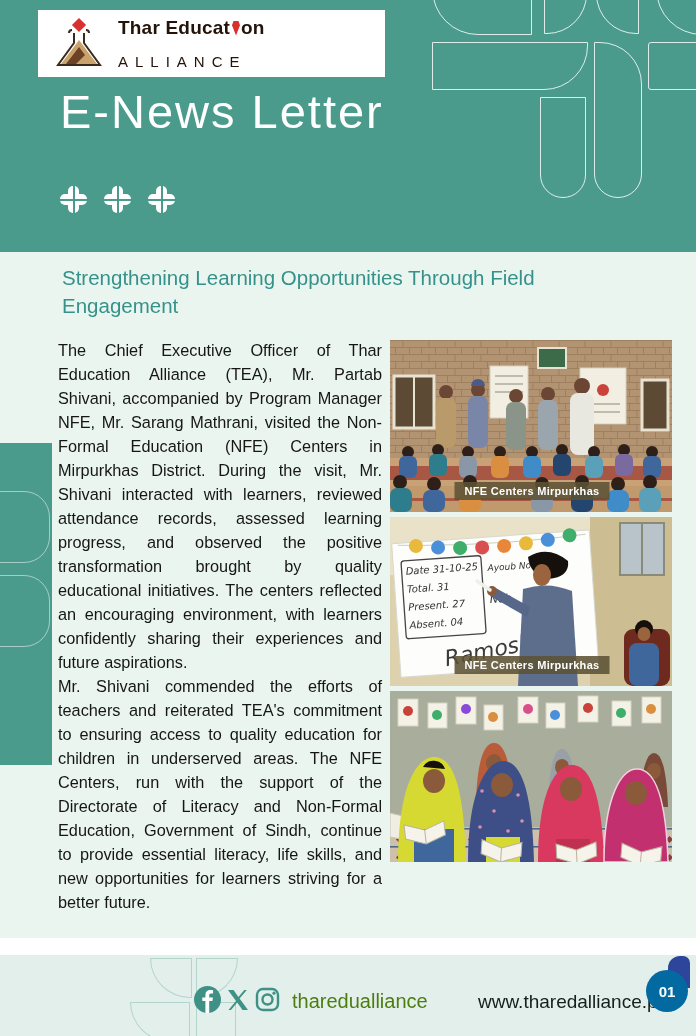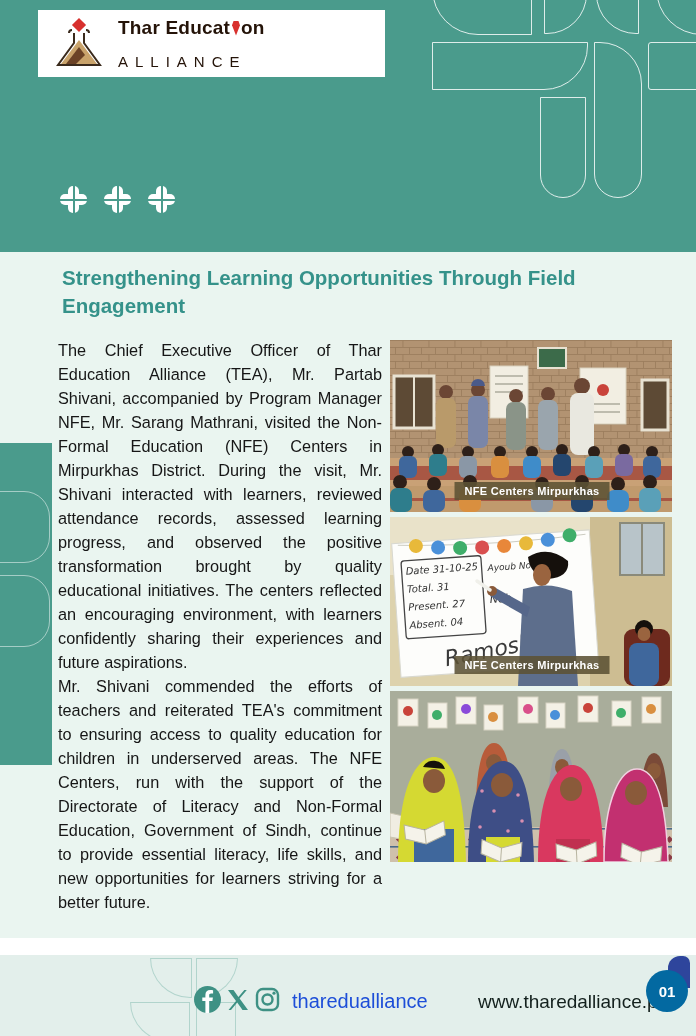--- a/index.html
+++ b/index.html
@@ -43,21 +43,21 @@
   .plus .gv { left:12.5px; top:0; width:2px; height:27px; background:#4A9B8C; }
   .plus .gh { left:0; top:12.5px; width:27px; height:2px; background:#4A9B8C; }
 
   
   .content { position:absolute; left:0; top:252px; width:696px; height:686px; background:#EAF5F0; overflow:hidden; }
   .left-band { position:absolute; left:0; top:191px; width:52px; height:322px; background:#4A9B8C; overflow:hidden; }
   .lb-o { position:absolute; left:-140px; width:190px; height:72px; border:1.6px solid rgba(255,255,255,.5); border-radius:26px; }
   .lb-o1 { top:48px; } .lb-o2 { top:132px; }
 
   .heading { position:absolute; left:62px; top:12px; width:560px; font-size:20.5px; line-height:1.38;
-    font-weight:700; color:#35928A; }
+    font-weight:400; color:#35928A; }
   .body-col { position:absolute; left:58px; top:86px; width:324px; font-size:16.3px; line-height:24px;
     text-align:justify; color:#161616; }
   .body-col p { margin:0; }
 
   .photo-col { position:absolute; left:390px; top:88px; width:282px; display:flex; flex-direction:column; gap:5px; }
   figure.photo { position:relative; width:284px; margin:0; }
   figure.photo svg { display:block; }
   .cap { position:absolute; bottom:12px; left:50%; transform:translateX(-50%); white-space:nowrap;
     background:rgba(92,82,52,.88); color:#ffffff; font-size:11px; font-weight:700; padding:3px 10px; letter-spacing:.3px; }
 
@@ -65,21 +65,21 @@
   .white-gap { position:absolute; left:0; top:938px; width:696px; height:17px; background:#ffffff; }
   .ftr { position:absolute; left:0; top:955px; width:696px; height:81px; background:#E3EFEB; overflow:hidden; }
   .fp { position:absolute; border:1.5px solid rgba(74,155,140,.32); }
   .fp-1 { left:150px; top:3px; width:42px; height:40px; border-radius:0 0 0 40px; }
   .fp-2 { left:196px; top:3px; width:42px; height:40px; border-radius:0 0 40px 0; }
   .fp-3 { left:130px; top:47px; width:60px; height:40px; border-radius:0 0 0 40px; }
   .fp-4 { left:196px; top:47px; width:40px; height:60px; border-radius:0 0 40px 40px; }
 
   .social { position:absolute; left:194px; top:31px; display:flex; align-items:center; gap:5px; }
   .social span { display:inline-flex; }
-  .handle { position:absolute; left:292px; top:35px; font-size:20px; color:#1d4ed8; }
+  .handle { position:absolute; left:292px; top:35px; font-size:20px; color:#4d7c0f; }
   .website { position:absolute; left:478px; top:36px; font-size:19px; color:#13201D; }
 
   .page-badge { position:absolute; left:646px; top:1px; width:46px; height:62px; }
   .badge-tail { position:absolute; left:22px; top:0; width:22px; height:32px; background:#2E459C; border-radius:12px 7px 0 0; }
   .badge-circle { position:absolute; left:0; top:14px; width:42px; height:42px; background:#0369a1; border-radius:50%;
     display:flex; align-items:center; justify-content:center; }
   .badge-num { color:#ffffff; font-size:15px; font-weight:700; }
 
   .svg-hand { font-family:"DejaVu Sans", sans-serif; font-style:italic; }
 </style>
@@ -111,20 +111,21 @@
       <div>
         <div class="logo-line1">
           <span>Thar Educat</span>
             <span class="pen-nib"></span>
             <span>on</span>
         </div>
         <div class="logo-line2">ALLIANCE</div>
       </div>
     </div>
 
+    <h1 class="title">E-News Letter</h1>
 
     <div class="plus-row">
       <div class="plus">
           <i class="pv"></i>
           <i class="ph"></i>
           <i class="gv"></i>
           <i class="gh"></i>
         </div>
       <div class="plus">
           <i class="pv"></i>

